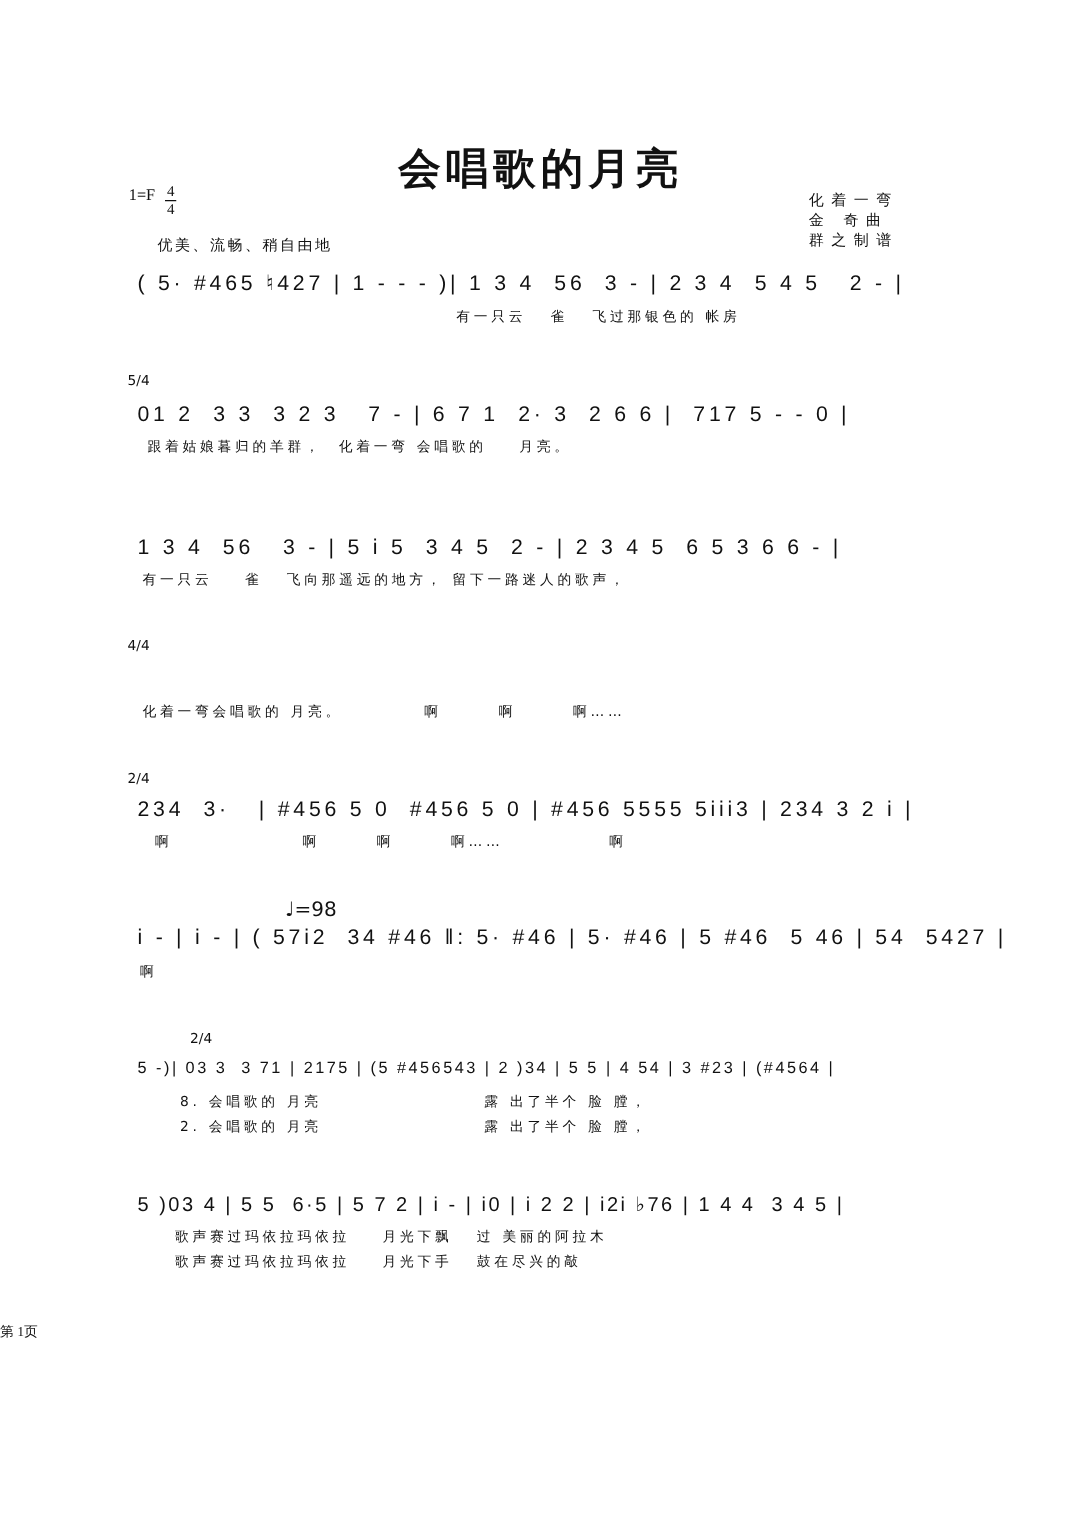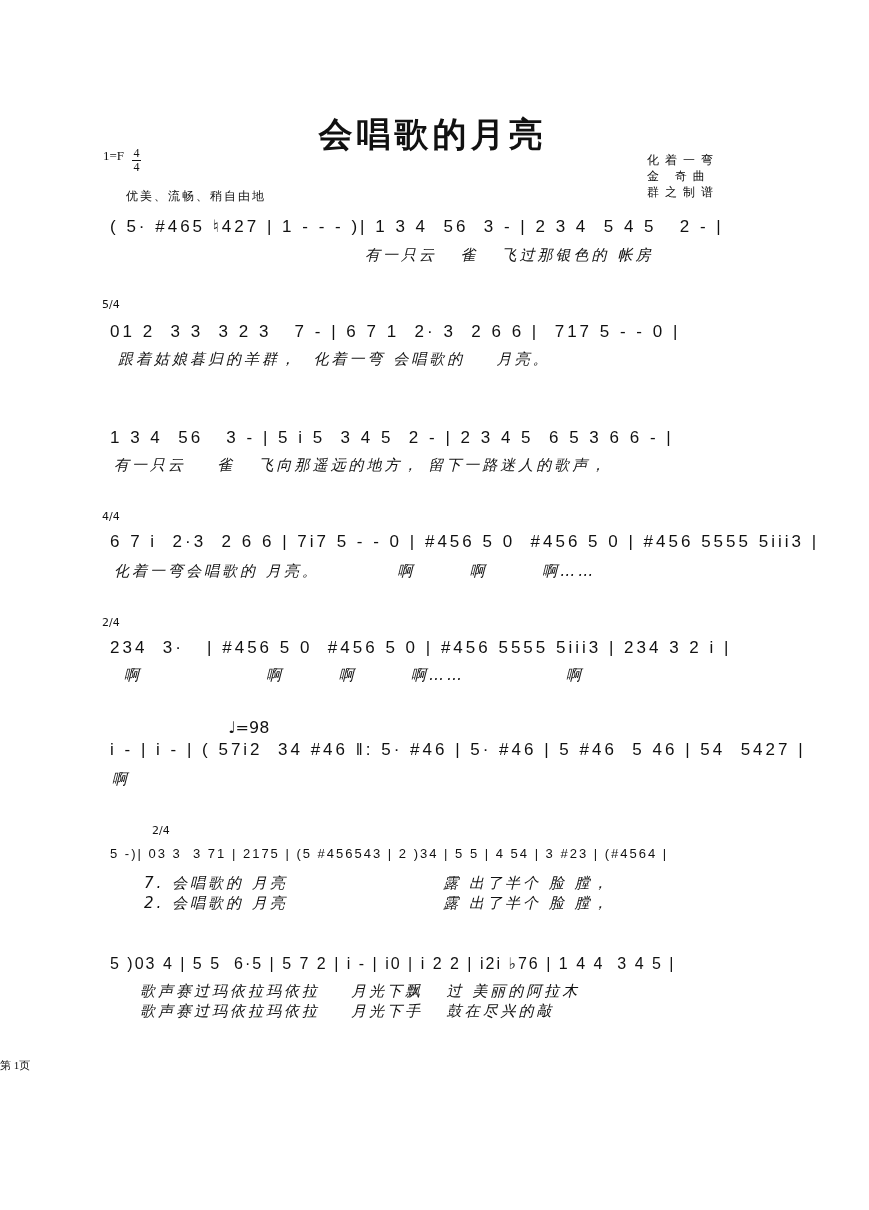--- a/index.html
+++ b/index.html
@@ -6,21 +6,21 @@
   body { width: 869px; height: 1210px; position: relative; overflow: hidden; color: #111; font-family: "DejaVu Sans", sans-serif; }
   .abs { position: absolute; }
   .title { left: 0; width: 869px; top: 112px; text-align: center; font-family: "DejaVu Sans", sans-serif; font-weight: bold; font-size: 34px; letter-spacing: 4px; transform: translateX(-2px); }
   .key { left: 103px; top: 148px; font-family: "Liberation Serif", serif; font-size: 13px; display: flex; gap: 8px; }
   .frac { display: inline-flex; flex-direction: column; align-items: center; font-family: "Liberation Serif", serif; font-size: 12px; line-height: 11px; }
   .frac .bar { width: 9px; border-top: 1px solid #111; margin: 1px 0; }
   .credits { left: 647px; top: 152px; font-size: 12px; line-height: 16px; letter-spacing: 6px; }
   .tempo { left: 126px; top: 188px; font-size: 12px; letter-spacing: 2px; }
   .row { left: 110px; width: 650px; }
   .notes { position: absolute; left: 0; font-family: "Liberation Sans", sans-serif; font-size: 17px; white-space: pre; letter-spacing: 3px; }
-  .lyric { position: absolute; font-size: 15px; letter-spacing: 3px; white-space: pre; font-style: italic; }
+  .lyric { position: absolute; font-size: 11px; letter-spacing: 3px; white-space: pre; }
   .footer { left: 0; width: 869px; top: 1058px; text-align: left; font-family: "Liberation Serif", serif; font-size: 11px; }
   .tsig { position: absolute; }
 </style>
 </head>
 <body>
 
 <div class="abs title">会唱歌的月亮</div>
 
 <div class="abs key">
   <span>1=F</span>
@@ -50,40 +50,39 @@
   <div class="lyric" style="left:8px;top:28px;text-align:right;">跟着姑娘暮归的羊群，  化着一弯 会唱歌的    月亮。</div>
 </div>
 
 <div class="abs row" style="top:428px;height:60px;">
   <div class="notes" style="top:0;">1 3 4  56   3 - | 5 i 5  3 4 5  2 - | 2 3 4 5  6 5 3 6 6 - |</div>
   <div class="lyric" style="left:4px;top:28px;">有一只云    雀   飞向那遥远的地方， 留下一路迷人的歌声，</div>
 </div>
 
 <div class="abs row" style="top:532px;height:60px;">
   <div class="tsig" style="left:-8px;top:-22px;font-size:11px;">4/4</div>
-  <div class="notes" style="top:0;">6 7 i  2·3  2 6 6 | 7i7 5 - - 0 | #456 5 0  #456 5 0 | #456 5555 5iii3 |</div>
   <div class="lyric" style="left:4px;top:30px;">化着一弯会唱歌的 月亮。          啊       啊       啊……</div>
 </div>
 
 <div class="abs row" style="top:638px;height:60px;">
   <div class="tsig" style="left:-8px;top:-22px;font-size:11px;">2/4</div>
   <div class="notes" style="top:0;">234  3·   | #456 5 0  #456 5 0 | #456 5555 5iii3 | 234 3 2 i |</div>
   <div class="lyric" style="left:14px;top:28px;">啊                啊       啊       啊……             啊</div>
 </div>
 
 <div class="abs row" style="top:740px;height:60px;">
   <div class="tsig" style="left:118px;top:-22px;font-size:16px;">♩=98</div>
   <div class="notes" style="top:0;">i - | i - | ( 57i2  34 #46 ‖: 5· #46 | 5· #46 | 5 #46  5 46 | 54  5427 |</div>
   <div class="lyric" style="left:2px;top:30px;">啊</div>
 </div>
 
 <div class="abs row" style="top:846px;height:70px;">
   <div class="tsig" style="left:42px;top:-22px;font-size:11px;">2/4</div>
   <div class="notes" style="top:0;font-size:13px;letter-spacing:2px;">5 -)| 03 3  3 71 | 2175 | (5 #456543 | 2 )34 | 5 5 | 4 54 | 3 #23 | (#4564 |</div>
-  <div class="lyric" style="left:34px;top:28px;">7. 会唱歌的 月亮                    露 出了半个 脸 膛，</div>
+  <div class="lyric" style="left:34px;top:28px;">8. 会唱歌的 月亮                    露 出了半个 脸 膛，</div>
   <div class="lyric" style="left:34px;top:48px;">2. 会唱歌的 月亮                    露 出了半个 脸 膛，</div>
 </div>
 
 <div class="abs row" style="top:954px;height:70px;">
   <div class="notes" style="top:0;font-size:16px;letter-spacing:2px;">5 )03 4 | 5 5  6·5 | 5 7 2 | i - | i0 | i 2 2 | i2i ♭76 | 1 4 4  3 4 5 |</div>
   <div class="lyric" style="left:30px;top:28px;">歌声赛过玛依拉玛依拉    月光下飘   过 美丽的阿拉木</div>
   <div class="lyric" style="left:30px;top:48px;">歌声赛过玛依拉玛依拉    月光下手   鼓在尽兴的敲</div>
 </div>
 
 <div class="abs footer">第 1页</div>

